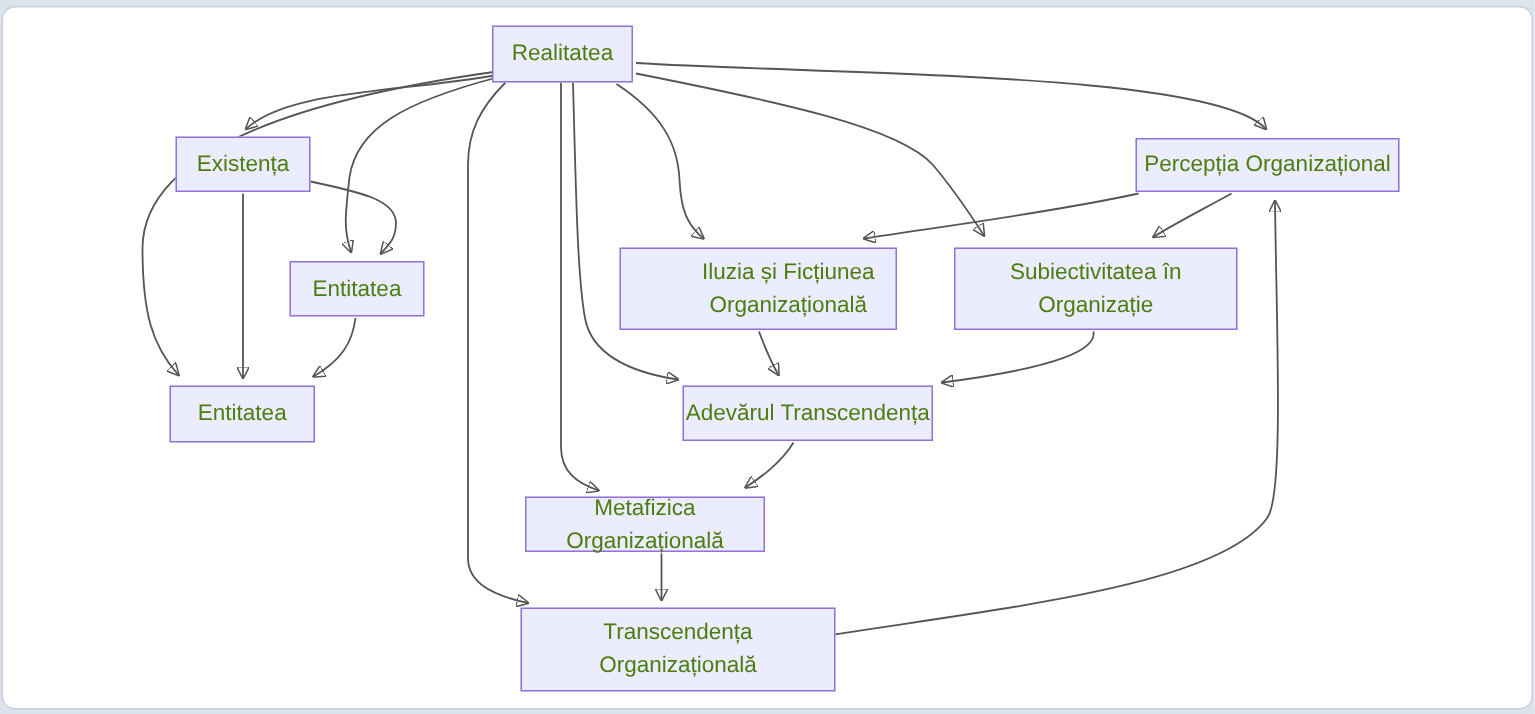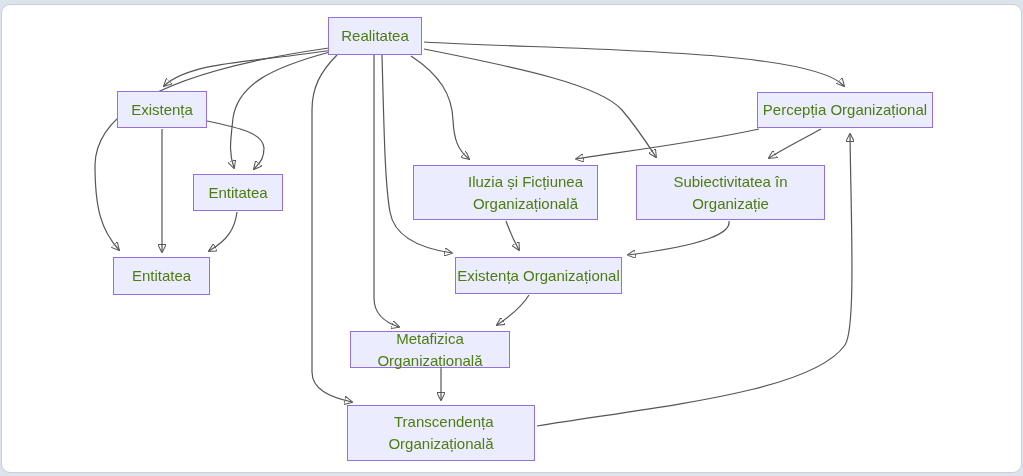--- a/index.html
+++ b/index.html
@@ -87,20 +87,20 @@
   <div class="node" style="left:757px; top:92px; width:176px; height:36px;">Percepția Organizațional</div>
 
   <div class="node" style="left:413px; top:165px; width:185px; height:55px;padding-left:40px;">Iluzia și Ficțiunea
 Organizațională</div>
 
   <div class="node" style="left:636px; top:165px; width:189px; height:55px;text-align:center;">Subiectivitatea în
 Organizație</div>
 
   <div class="node" style="left:113px; top:257px; width:97px; height:38px;">Entitatea</div>
 
-  <div class="node" style="left:455px; top:257px; width:167px; height:37px;">Existența Organizațional</div>
+  <div class="node" style="left:455px; top:257px; width:167px; height:37px;">Adevărul Transcendența</div>
 
   <div class="node" style="left:350px; top:331px; width:160px; height:37px;">Metafizica Organizațională</div>
 
-  <div class="node" style="left:347px; top:405px; width:188px; height:56px;text-align:right;">Transcendența
+  <div class="node" style="left:347px; top:405px; width:210px; height:56px;">Transcendența
 Organizațională</div>
 
 </div>
 
 </body></html>

